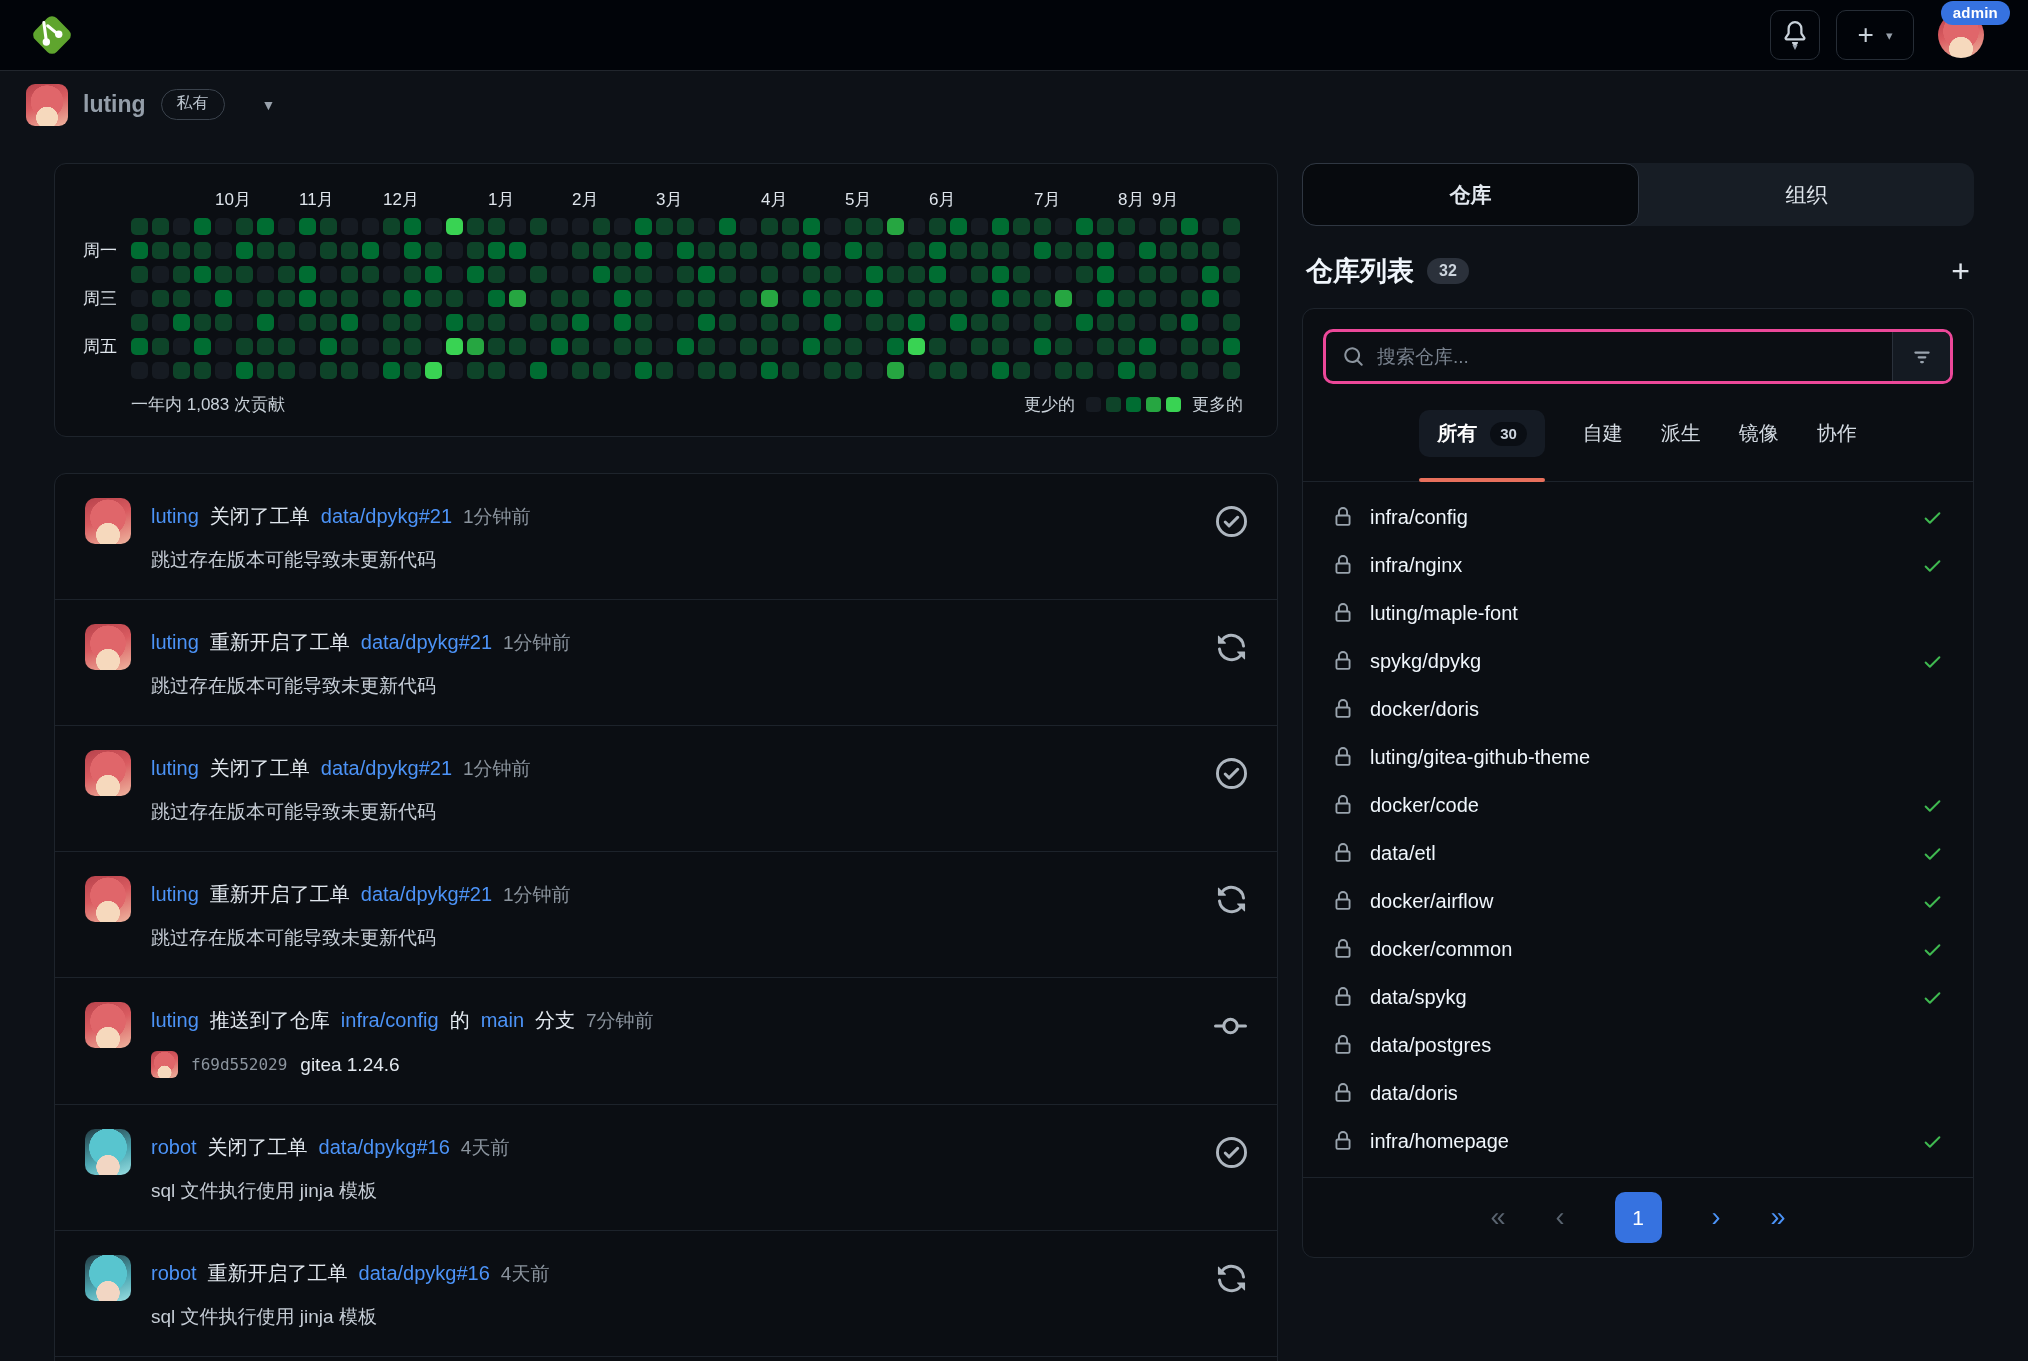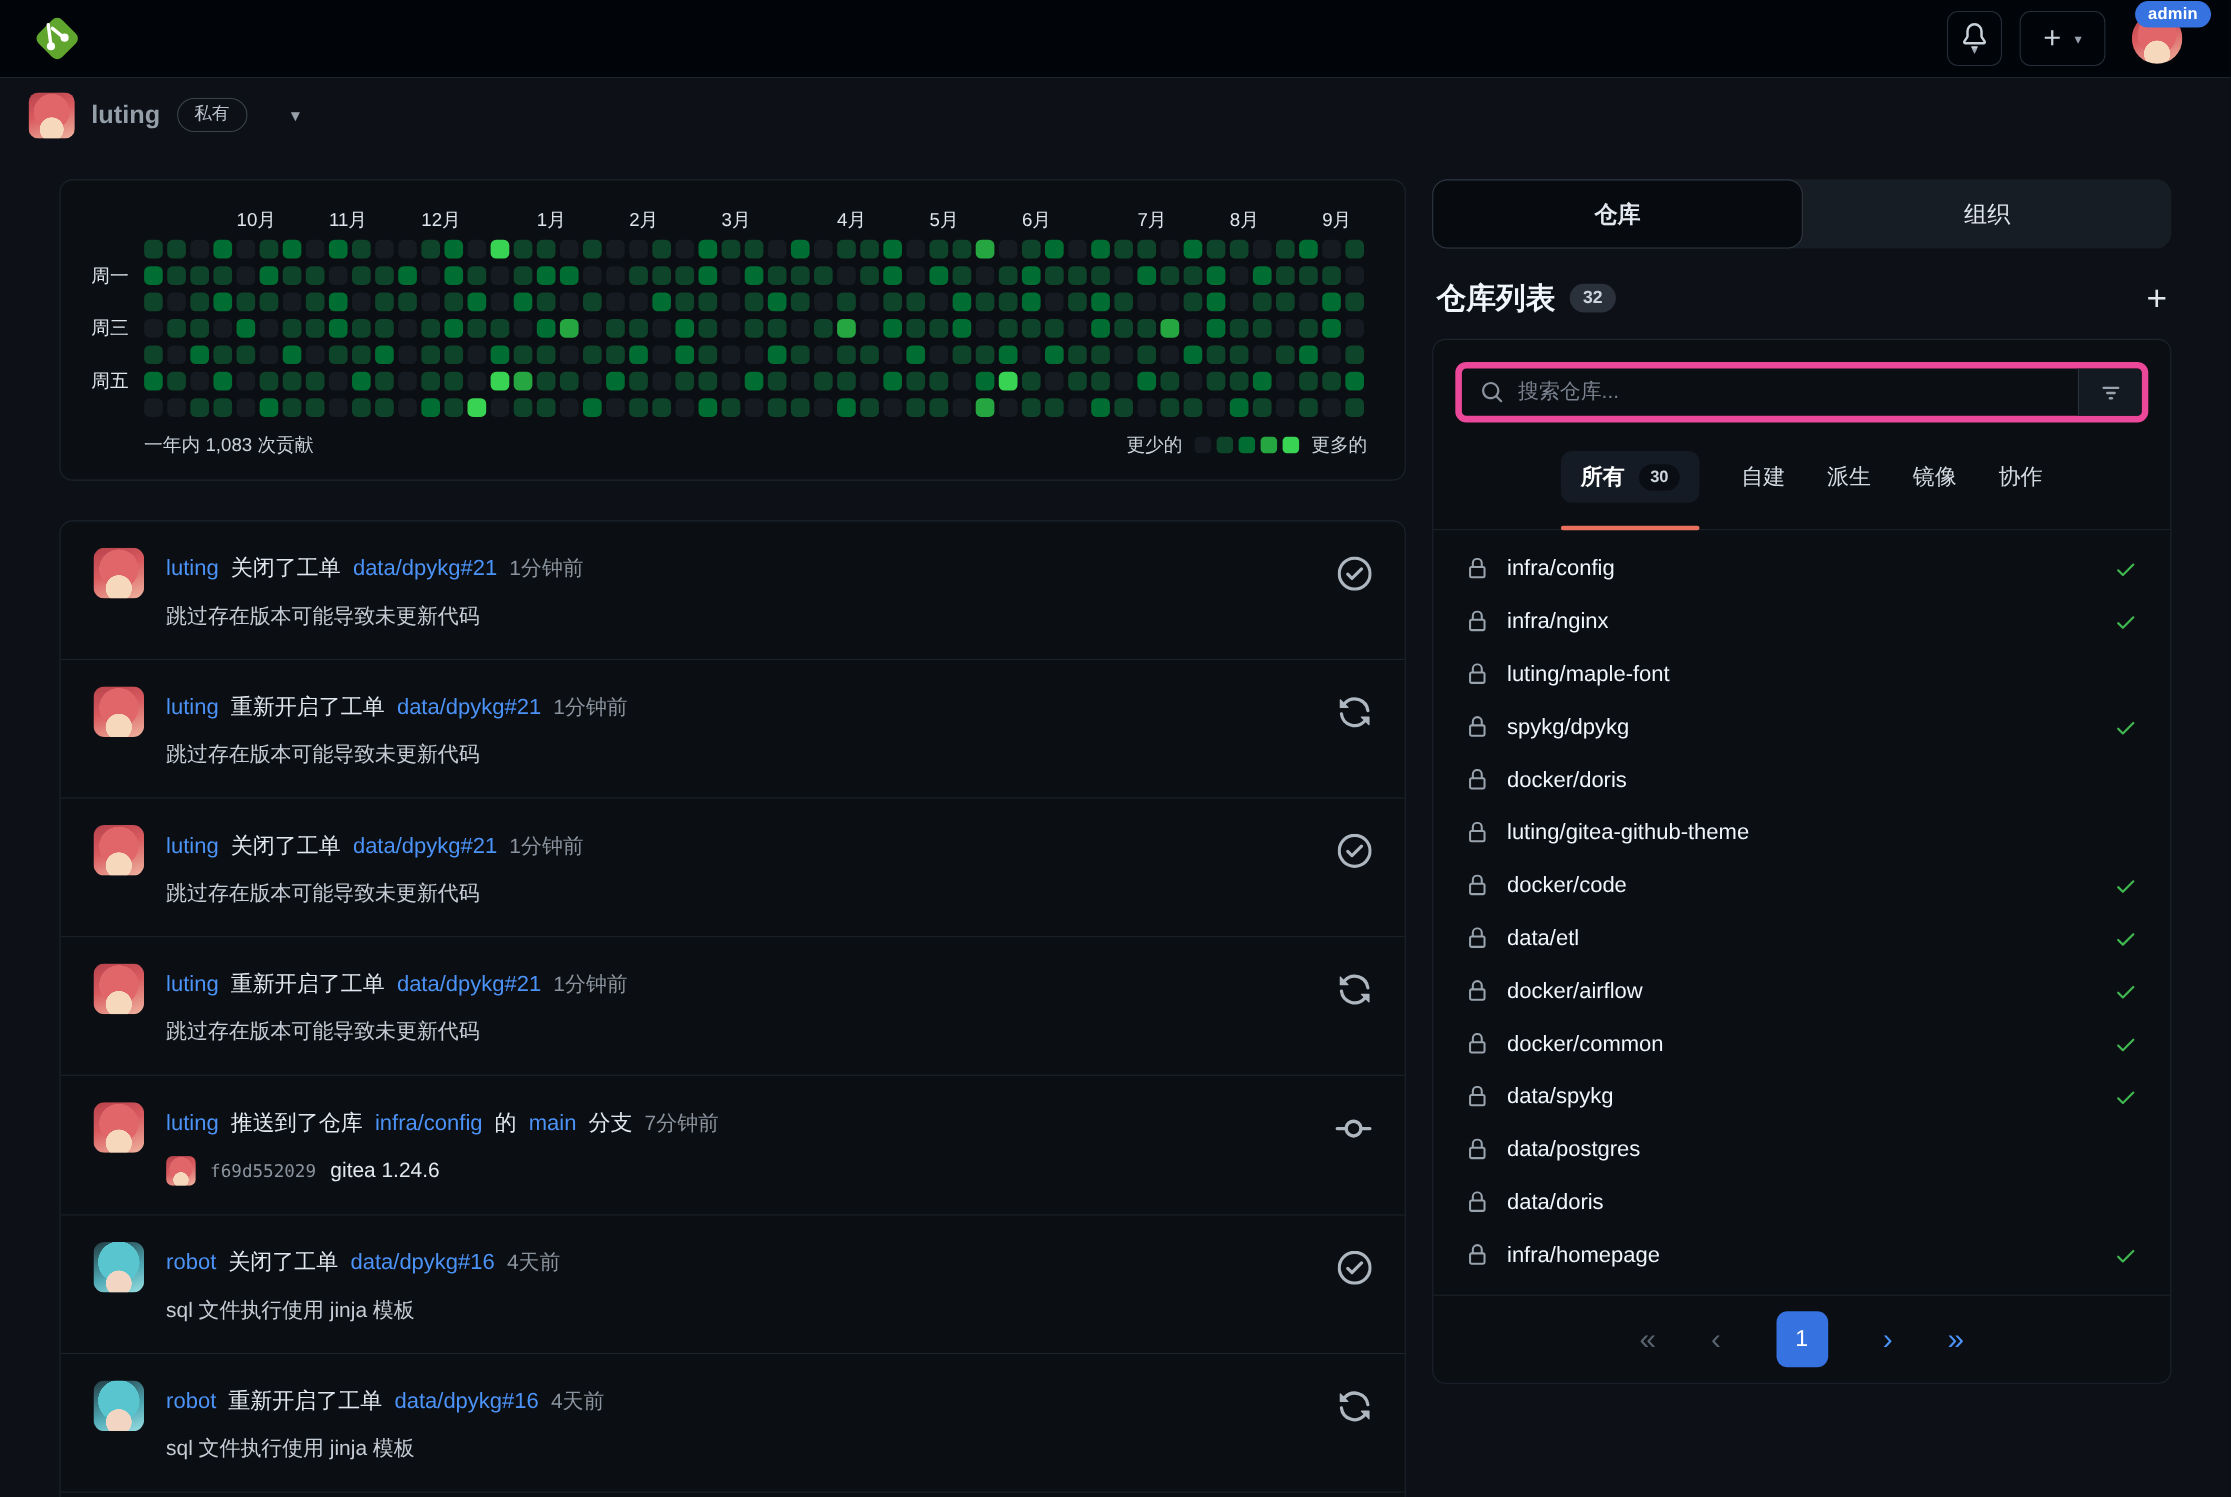--- a/index.html
+++ b/index.html
@@ -86,21 +86,21 @@
   .entry-icon { margin-left:auto; flex:none; color:#aeb6bf; padding-top:8px; }
   
   .tab-switcher { display:flex; background:#171d25; border-radius:14px; height:63px; }
   .seg-tab { flex:1; display:flex; align-items:center; justify-content:center; font-size:21px; color:#e2e8ef; cursor:pointer; border-radius:14px; }
   .seg-tab.active { background:#070a0e; border:1px solid #2f3742; font-weight:700; }
   .list-header { display:flex; align-items:center; gap:13px; margin:27px 4px 19px; }
   .list-title { font-size:27px; font-weight:600; color:#f0f6fc; }
   .count-badge { background:#2b313b; color:#ccd4dd; font-size:16px; font-weight:600; padding:4px 12px; border-radius:999px; }
   .add-btn { margin-left:auto; font-size:32px; font-weight:300; color:#dfe5ec; cursor:pointer; line-height:1; }
   .repo-card { padding-top:20px; }
-  .search-row { margin:0 20px; display:flex; border:6px solid #ec4899; border-radius:10px; height:55px; overflow:hidden; }
+  .search-row { margin:0 20px; display:flex; border:3px solid #ec4899; border-radius:10px; height:55px; overflow:hidden; }
   .search-field { flex:1; display:flex; align-items:center; gap:13px; padding:0 17px; color:#8b949e; }
   .search-field input { flex:1; background:transparent; border:none; outline:none; color:#c9d1d9; font-size:19px; font-family:inherit; }
   .search-field input::placeholder { color:#79828e; }
   .filter-btn { width:58px; border-left:1px solid #2a313b; background:#141a22; display:flex; align-items:center; justify-content:center; color:#9aa4af; cursor:pointer; }
   .filters-row { display:flex; justify-content:center; align-items:center; gap:38px; margin-top:26px; padding-bottom:24px; border-bottom:1px solid #1d232b; }
   .filter-item { font-size:20px; color:#d4dbe3; cursor:pointer; }
   .filter-active { position:relative; background:#151b24; border-radius:10px; padding:10px 18px; display:flex; align-items:center; gap:13px; cursor:pointer; }
   .filter-active .flabel { font-size:20px; font-weight:700; color:#fff; }
   .filter-count { background:#0a0e14; border-radius:999px; padding:3px 10px 4px; font-size:15px; font-weight:600; color:#cdd5df; }
   .active-underline { position:absolute; left:0; right:0; bottom:-25px; height:4px; background:#e8705c; border-radius:2px; }
@@ -165,21 +165,21 @@
           <span class="hm-month" style="left: 216px;">11月</span>
           <span class="hm-month" style="left: 300px;">12月</span>
           <span class="hm-month" style="left: 405px;">1月</span>
           <span class="hm-month" style="left: 489px;">2月</span>
           <span class="hm-month" style="left: 573px;">3月</span>
           <span class="hm-month" style="left: 678px;">4月</span>
           <span class="hm-month" style="left: 762px;">5月</span>
           <span class="hm-month" style="left: 846px;">6月</span>
           <span class="hm-month" style="left: 951px;">7月</span>
           <span class="hm-month" style="left: 1035px;">8月</span>
-          <span class="hm-month" style="left: 1119px;">9月</span>
+          <span class="hm-month" style="left: 1069px;">9月</span>
         </div>
       <div id="hm-grid">
           <div class="hm-row">
             <div class="hm-label"></div>
             <div class="hm-cell" style="background: rgb(14, 68, 41);"></div>
             <div class="hm-cell" style="background: rgb(14, 68, 41);"></div>
             <div class="hm-cell" style="background: rgb(22, 27, 34);"></div>
             <div class="hm-cell" style="background: rgb(0, 109, 50);"></div>
             <div class="hm-cell" style="background: rgb(22, 27, 34);"></div>
             <div class="hm-cell" style="background: rgb(14, 68, 41);"></div>

